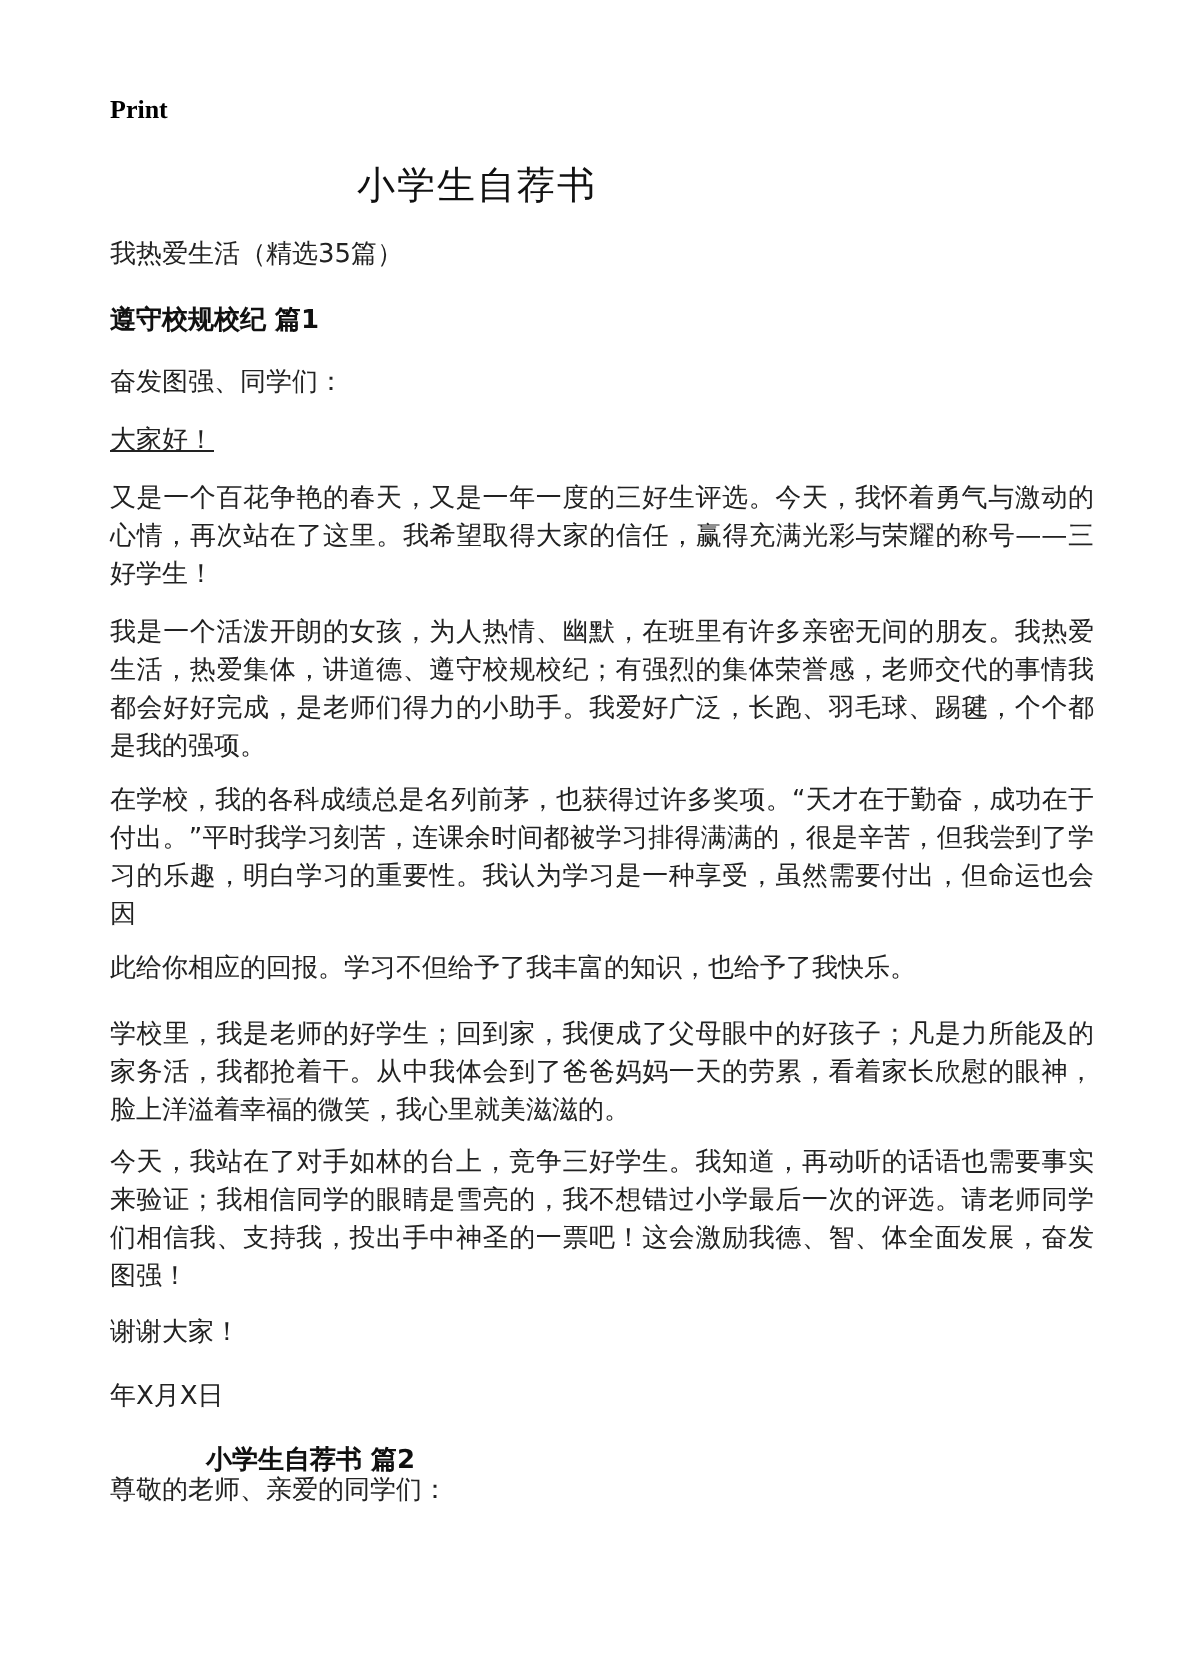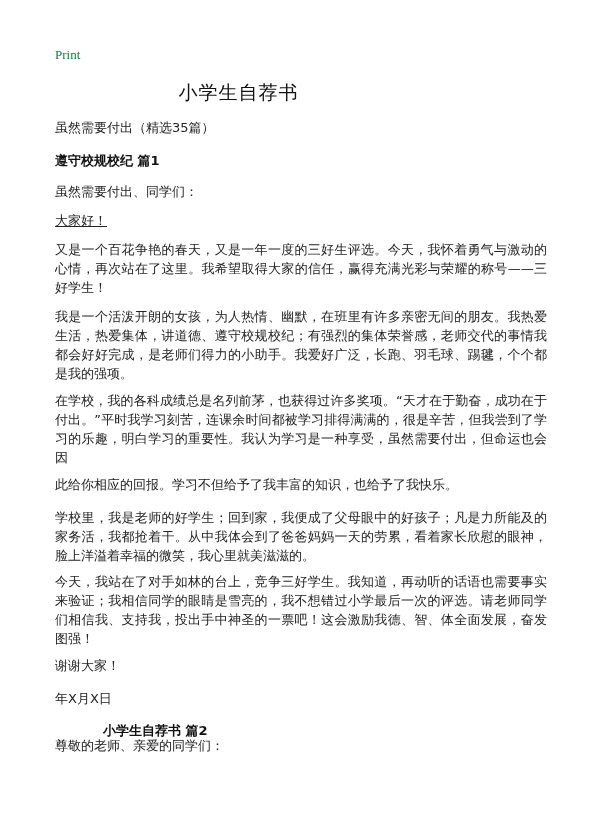--- a/index.html
+++ b/index.html
@@ -1,37 +1,37 @@
 <!DOCTYPE html>
 <html><head>
   <meta charset="utf-8">
   <style>
     html, body { margin: 0; padding: 0; background: #ffffff; }
     body { width: 600px; height: 828px; overflow: hidden; position: relative;
            font-family: "DejaVu Sans", "Liberation Sans", sans-serif; color: #222; }
     .print { position: absolute; left: 55px; top: 47px; font-family: "Liberation Serif", serif;
-             font-size: 13px; color: #15803d; }
+             font-size: 13px; color: #000000; font-weight: bold; }
     .title { position: absolute; left: 0; width: 477px; top: 80px; text-align: center;
              font-size: 19px; color: #111; letter-spacing: 1px; }
     .block { position: absolute; left: 55px; width: 492px; font-size: 13px; line-height: 19px;
              color: #222; text-align: justify; }
     .heading { font-weight: bold; color: #111; }
   </style>
 </head>
 <body>
 
 <div class="print">Print</div>
 
 <div class="title">小学生自荐书</div>
 
-<div class="block" style="top:118px;">虽然需要付出（精选35篇）</div>
+<div class="block" style="top:118px;">我热爱生活（精选35篇）</div>
 
 <div class="block heading" style="top:151px;">遵守校规校纪 篇1</div>
 
-<div class="block" style="top:182px;">虽然需要付出、同学们：</div>
+<div class="block" style="top:182px;">奋发图强、同学们：</div>
 
 <div class="block" style="top:211px;text-decoration:underline;">大家好！</div>
 
 <div class="block" style="top:240px;">又是一个百花争艳的春天，又是一年一度的三好生评选。今天，我怀着勇气与激动的心情，再次站在了这里。我希望取得大家的信任，赢得充满光彩与荣耀的称号——三好学生！</div>
 
 <div class="block" style="top:307px;">我是一个活泼开朗的女孩，为人热情、幽默，在班里有许多亲密无间的朋友。我热爱生活，热爱集体，讲道德、遵守校规校纪；有强烈的集体荣誉感，老师交代的事情我都会好好完成，是老师们得力的小助手。我爱好广泛，长跑、羽毛球、踢毽，个个都是我的强项。</div>
 
 <div class="block" style="top:391px;">在学校，我的各科成绩总是名列前茅，也获得过许多奖项。“天才在于勤奋，成功在于付出。”平时我学习刻苦，连课余时间都被学习排得满满的，很是辛苦，但我尝到了学习的乐趣，明白学习的重要性。我认为学习是一种享受，虽然需要付出，但命运也会因</div>
 
 <div class="block" style="top:475px;">此给你相应的回报。学习不但给予了我丰富的知识，也给予了我快乐。</div>

